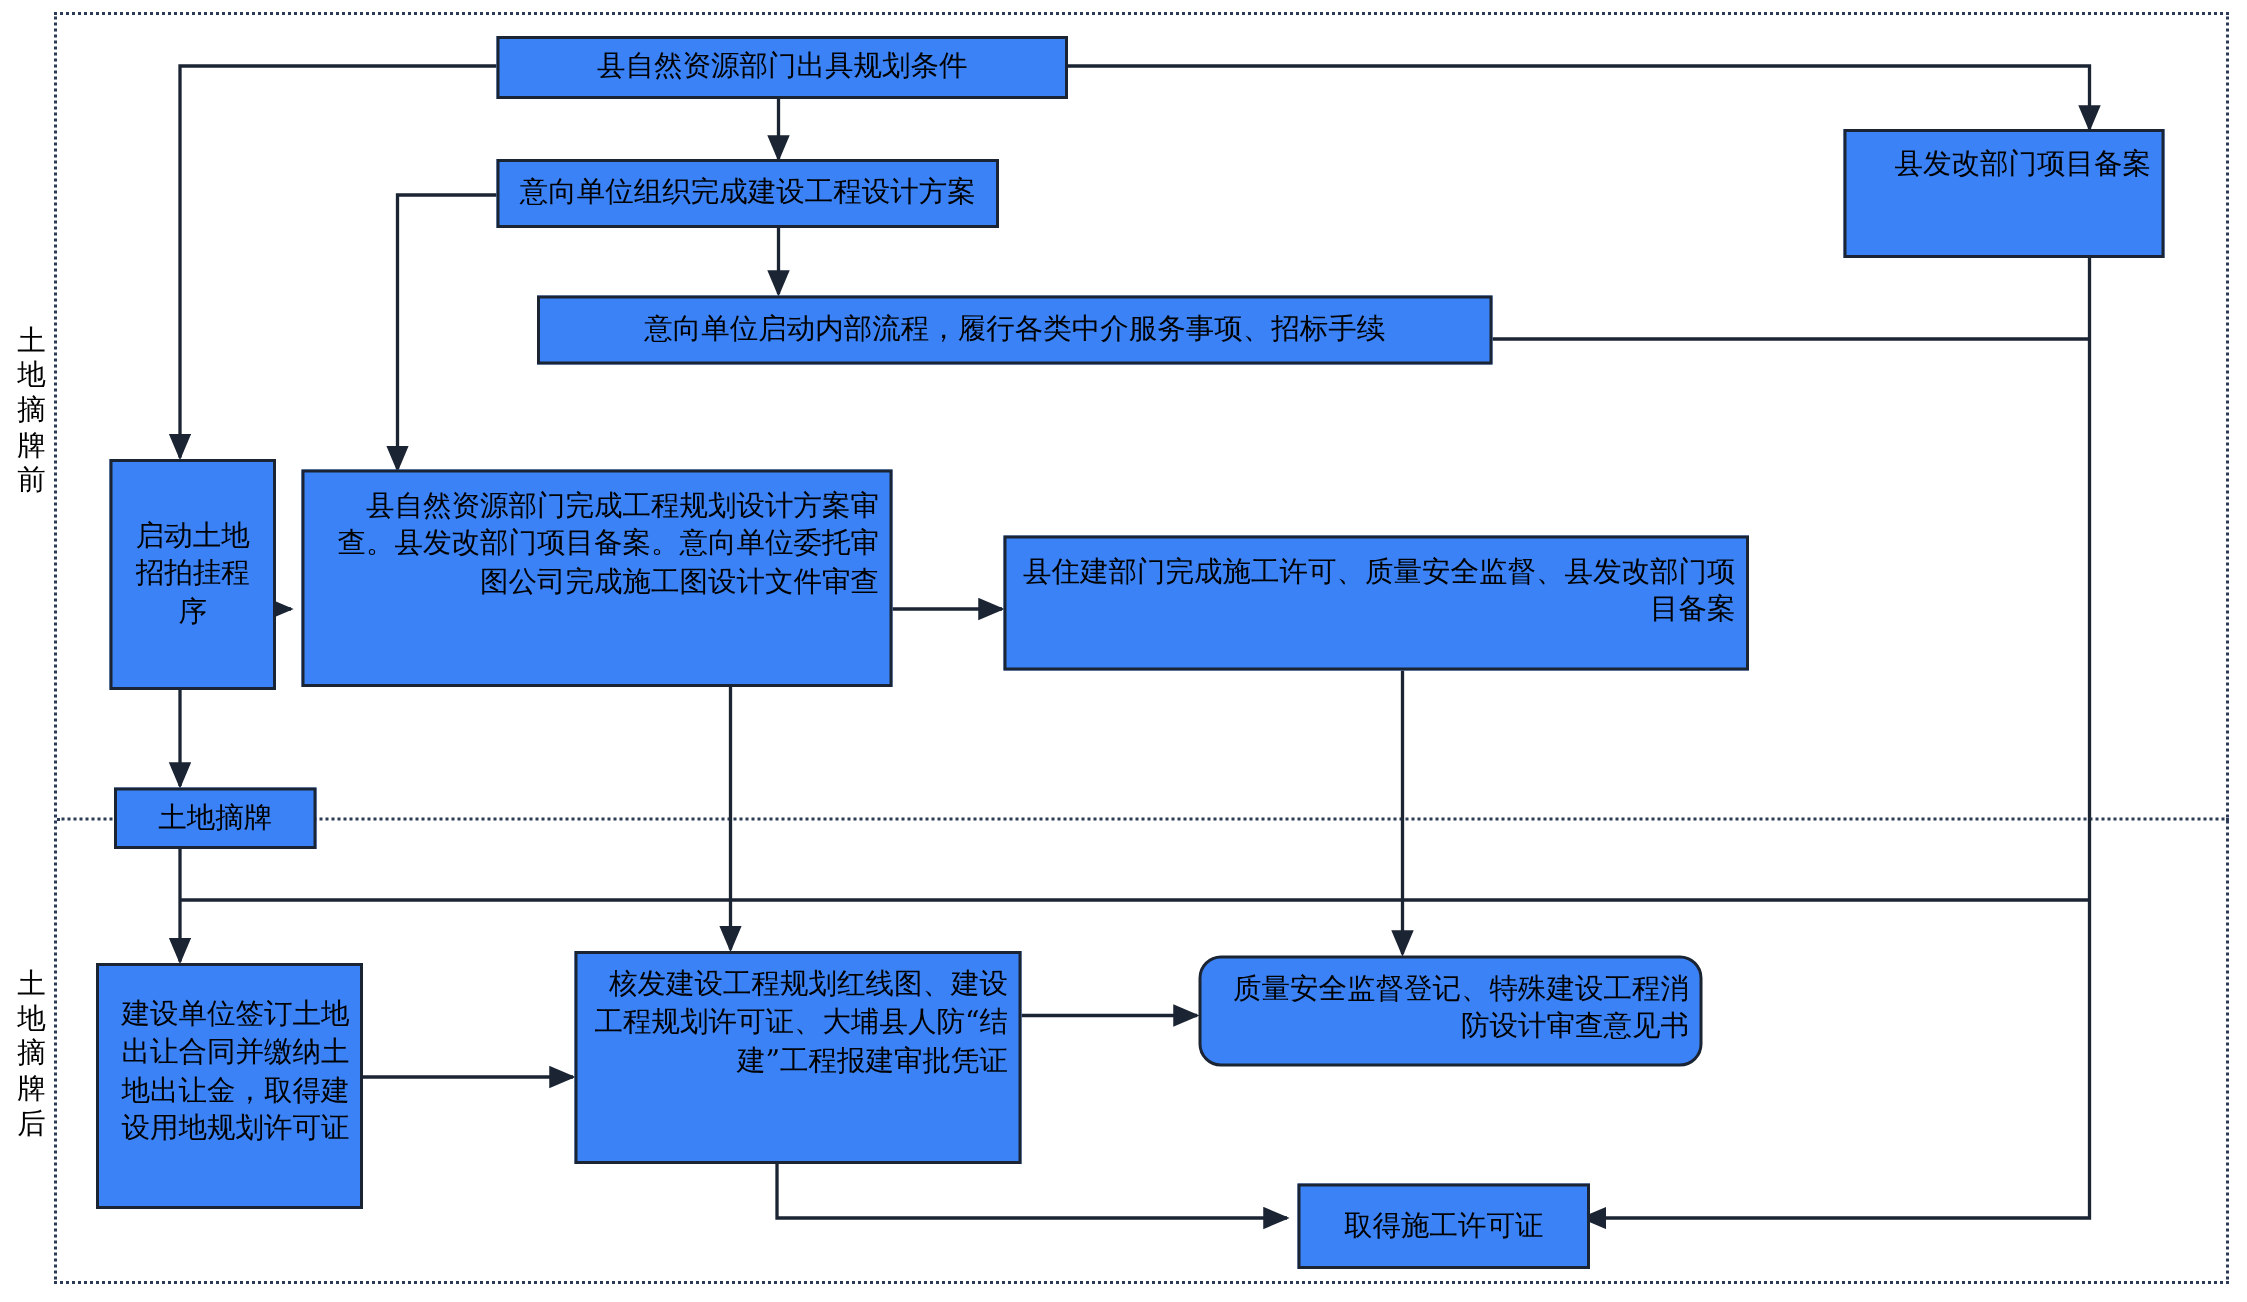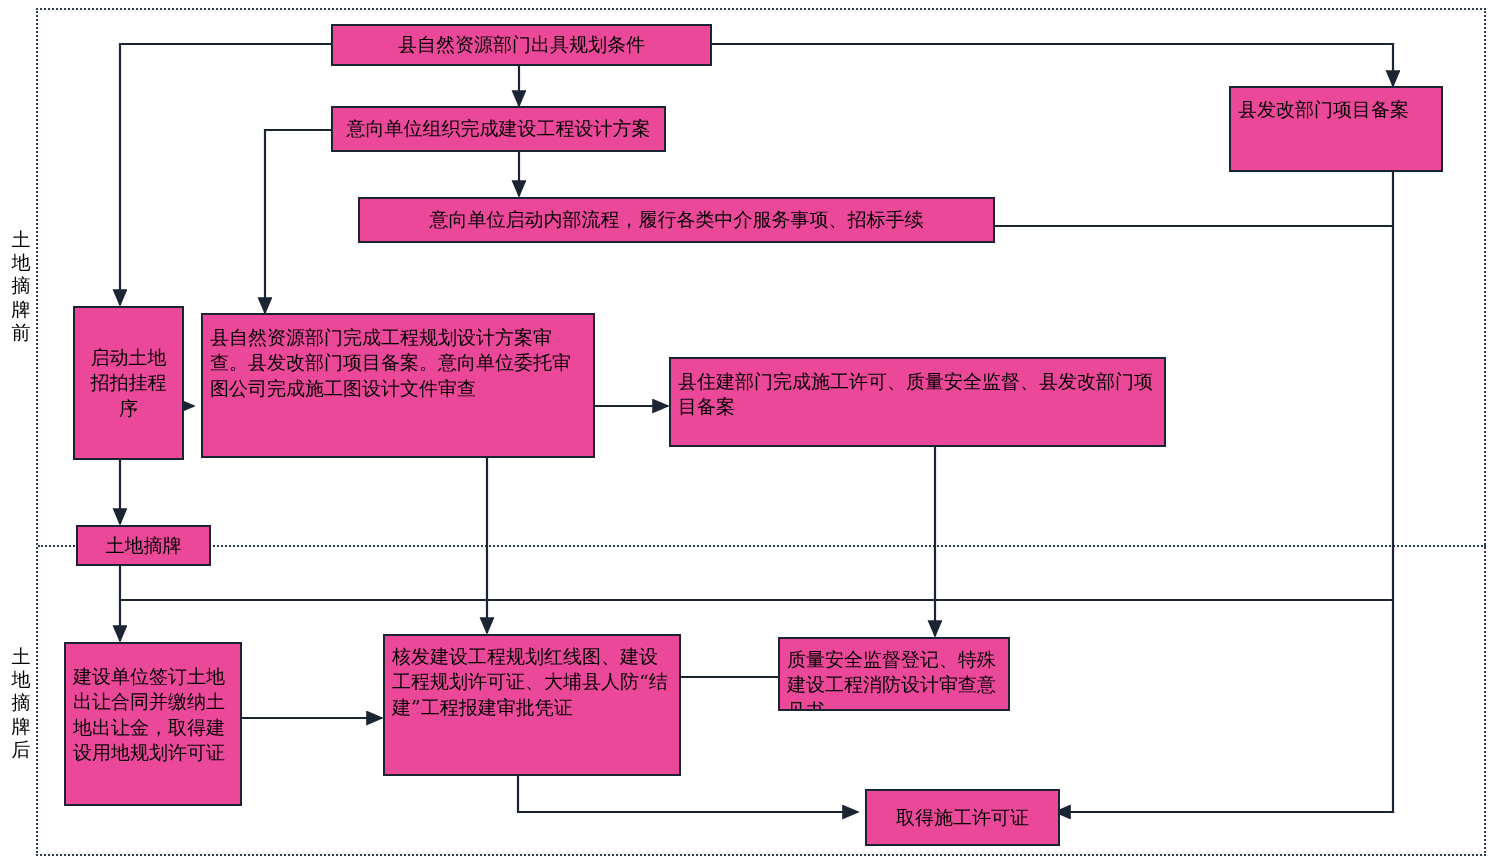--- a/index.html
+++ b/index.html
@@ -42,46 +42,46 @@
     position: absolute;
     width: 34px;
     text-align: center;
     font-size: 19px;
     line-height: 1.22;
     color: #000;
     font-family: "DejaVu Serif", "Liberation Serif", serif;
     letter-spacing: 0;
     word-break: break-all;
   }
-  #phase-label-pre { left: 4px; top: 216px; margin-top: 12px; }
+  #phase-label-pre { left: 4px; top: 216px; }
   #phase-label-post { left: 4px; top: 645px; }
 
   
   .node {
     position: absolute;
     box-sizing: border-box;
     border: 2px solid #1b2433;
-    background: #ec4899;
+    background: #3b82f6;
     color: #000;
     font-size: 19px;
     line-height: 1.33;
     font-family: "DejaVu Serif", "Liberation Serif", serif;
     z-index: 5;
     padding: 4px 7px;
     overflow: hidden;
   }
   .node.center {
     display: flex;
     align-items: center;
     justify-content: center;
     text-align: center;
   }
   .node.lefttext {
     display: block;
-    text-align: left;
+    text-align: right;
   }
   .node .txt { display: block; }
 
   svg.wires {
     position: absolute;
     left: 0;
     top: 0;
     width: 1498px;
     height: 868px;
     z-index: 2;
@@ -176,21 +176,21 @@
   </div>
 
   <div class="node lefttext" style="left:64px; top:642px; width:178px; height:164px; padding-top:20px;">
     <span class="txt">建设单位签订土地出让合同并缴纳土地出让金，取得建设用地规划许可证</span>
   </div>
 
   <div class="node lefttext" style="left:383px; top:634px; width:298px; height:142px; padding-top:8px;">
     <span class="txt">核发建设工程规划红线图、建设工程规划许可证、大埔县人防“结建”工程报建审批凭证</span>
   </div>
 
-  <div class="node lefttext" style="left:778px; top:637px; width:232px; height:74px; padding-top:8px;">
+  <div class="node lefttext" style="left:799px; top:637px; width:336px; height:74px; padding-top:8px;border-radius:15px;">
     <span class="txt">质量安全监督登记、特殊建设工程消防设计审查意见书</span>
   </div>
 
   <div class="node center" style="left:829px; top:789px; width:195px; height:57px;margin-left:36px;">
     <span class="txt">取得施工许可证</span>
   </div>
 
 </div>
 
 </body></html>

